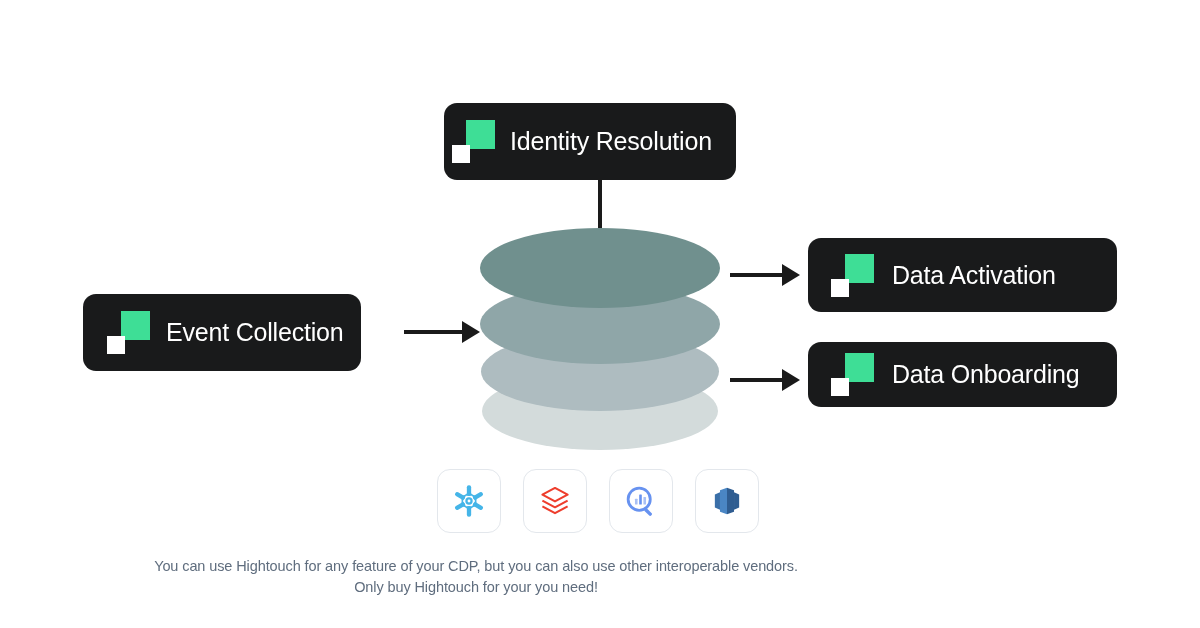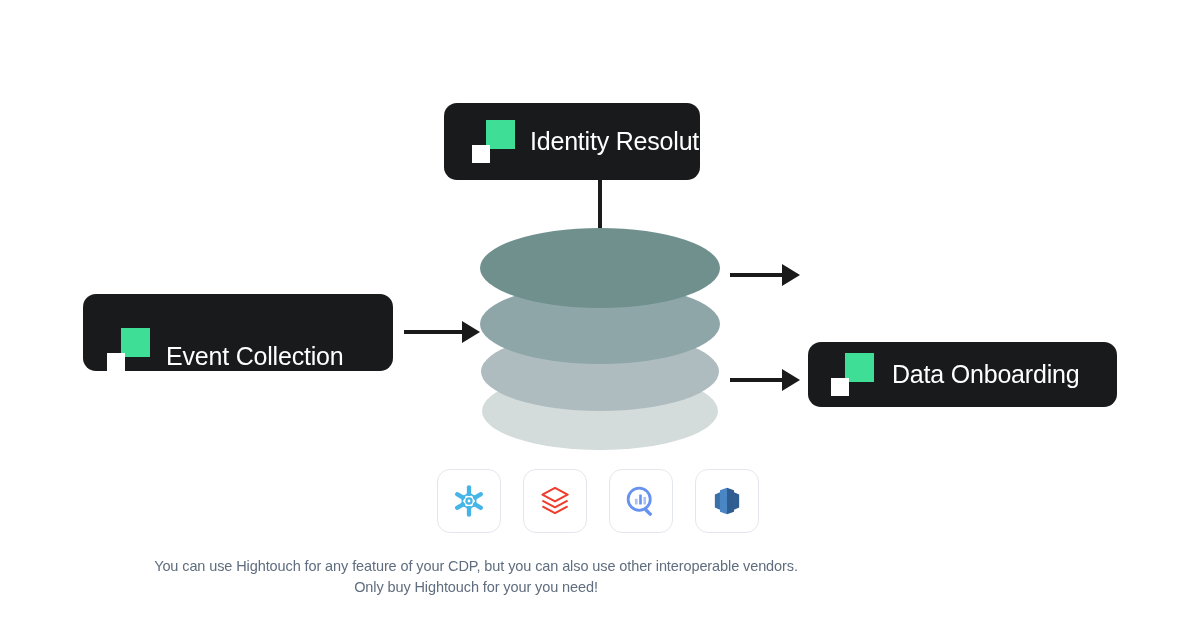--- a/index.html
+++ b/index.html
@@ -56,30 +56,29 @@
     left: 0px;
     top: 25px;
     width: 18px;
     height: 18px;
     background: #ffffff;
   }
 
   
   #box-identity {
     left: 444px; top: 103px;
-    width: 256px; height: 77px;
-    padding-left: 28px;
+    width: 292px; height: 77px;
+    padding-left: 8px;
   }
   #box-identity .node-label { margin-left: 15px; }
 
   #box-event {
     left: 83px; top: 294px;
-    width: 310px; height: 77px;
+    width: 278px; height: 77px;
     padding-left: 24px;
-    align-items: flex-end;
   }
   #box-event .node-label { margin-left: 16px; }
 
   #box-activation {
     left: 808px; top: 238px;
     width: 309px; height: 74px;
     padding-left: 23px;
   }
   #box-activation .node-label { margin-left: 18px; }
 
@@ -217,20 +216,27 @@
   <div class="arrow" id="arrow-db-activation">
     <span class="shaft"></span>
     <span class="head"></span>
   </div>
 
   <div class="arrow" id="arrow-db-onboarding">
     <span class="shaft"></span>
     <span class="head"></span>
   </div>
 
+  <div class="node-box" id="box-activation">
+    <span class="ht-mark">
+      <span class="sq-green"></span>
+      <span class="sq-white"></span>
+    </span>
+    <span class="node-label">Data Activation</span>
+  </div>
 
   <div class="node-box" id="box-onboarding">
     <span class="ht-mark">
       <span class="sq-green"></span>
       <span class="sq-white"></span>
     </span>
     <span class="node-label">Data Onboarding</span>
   </div>
 
   <div id="vendor-row">

